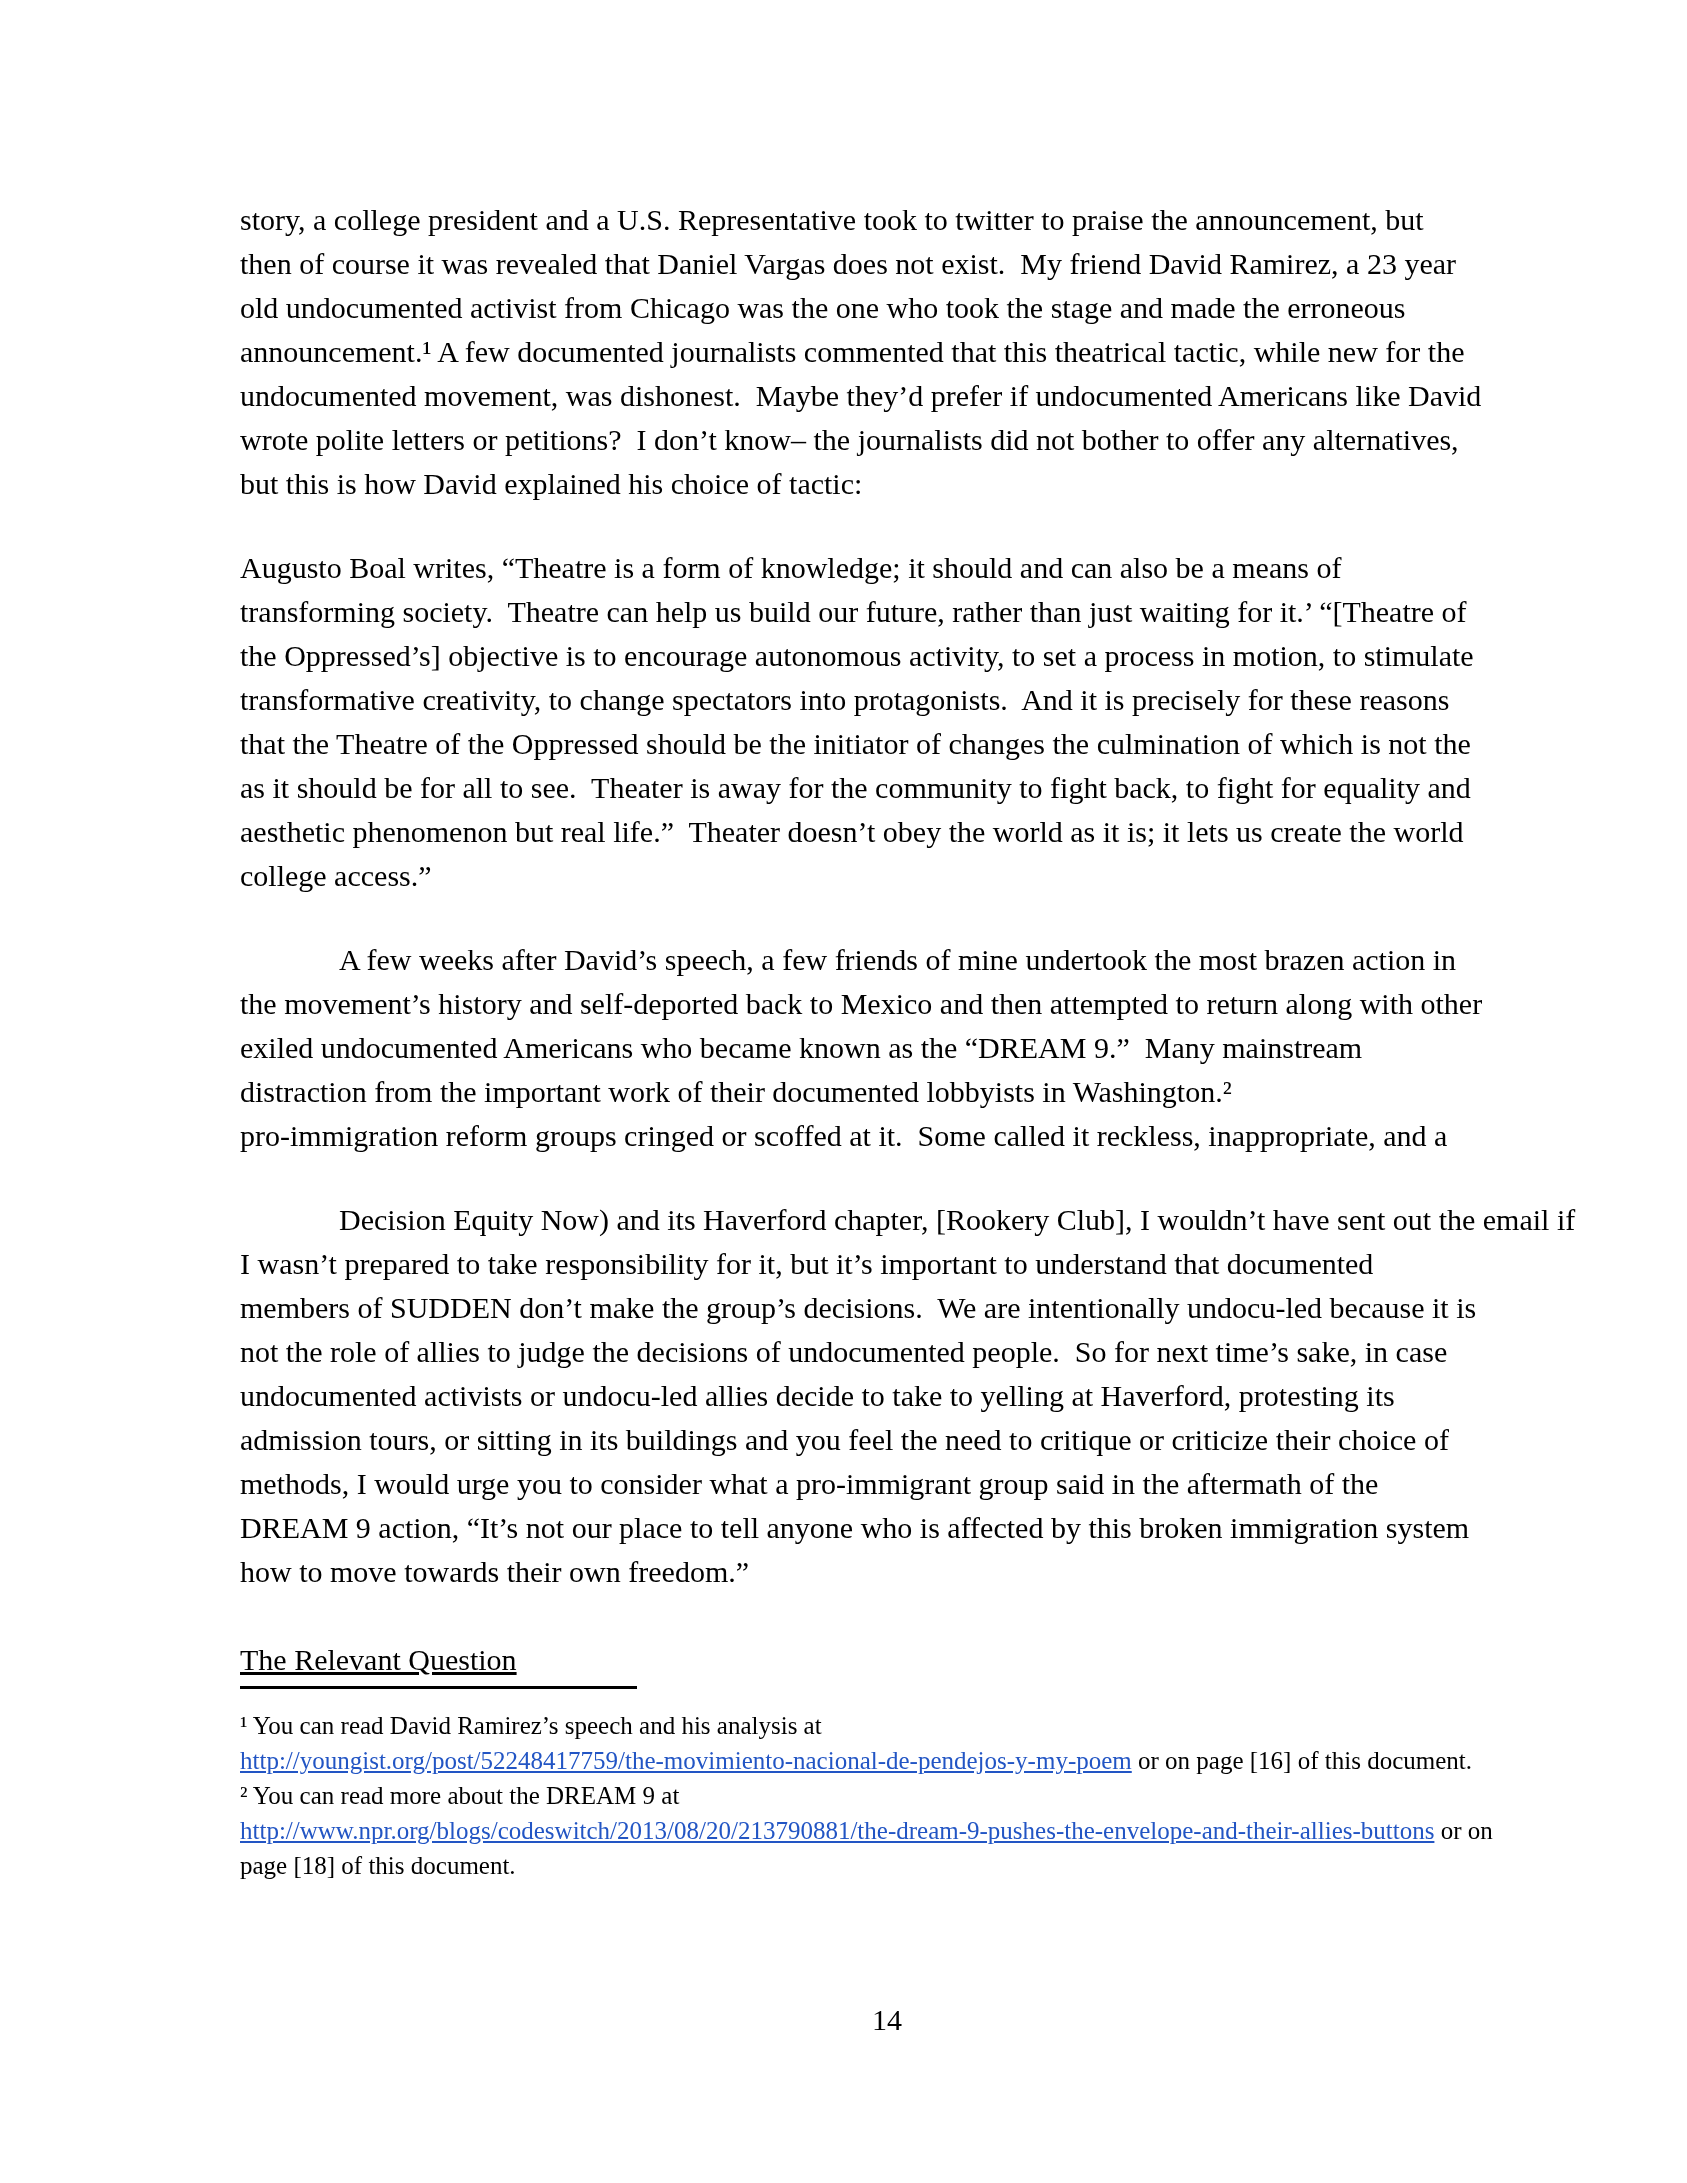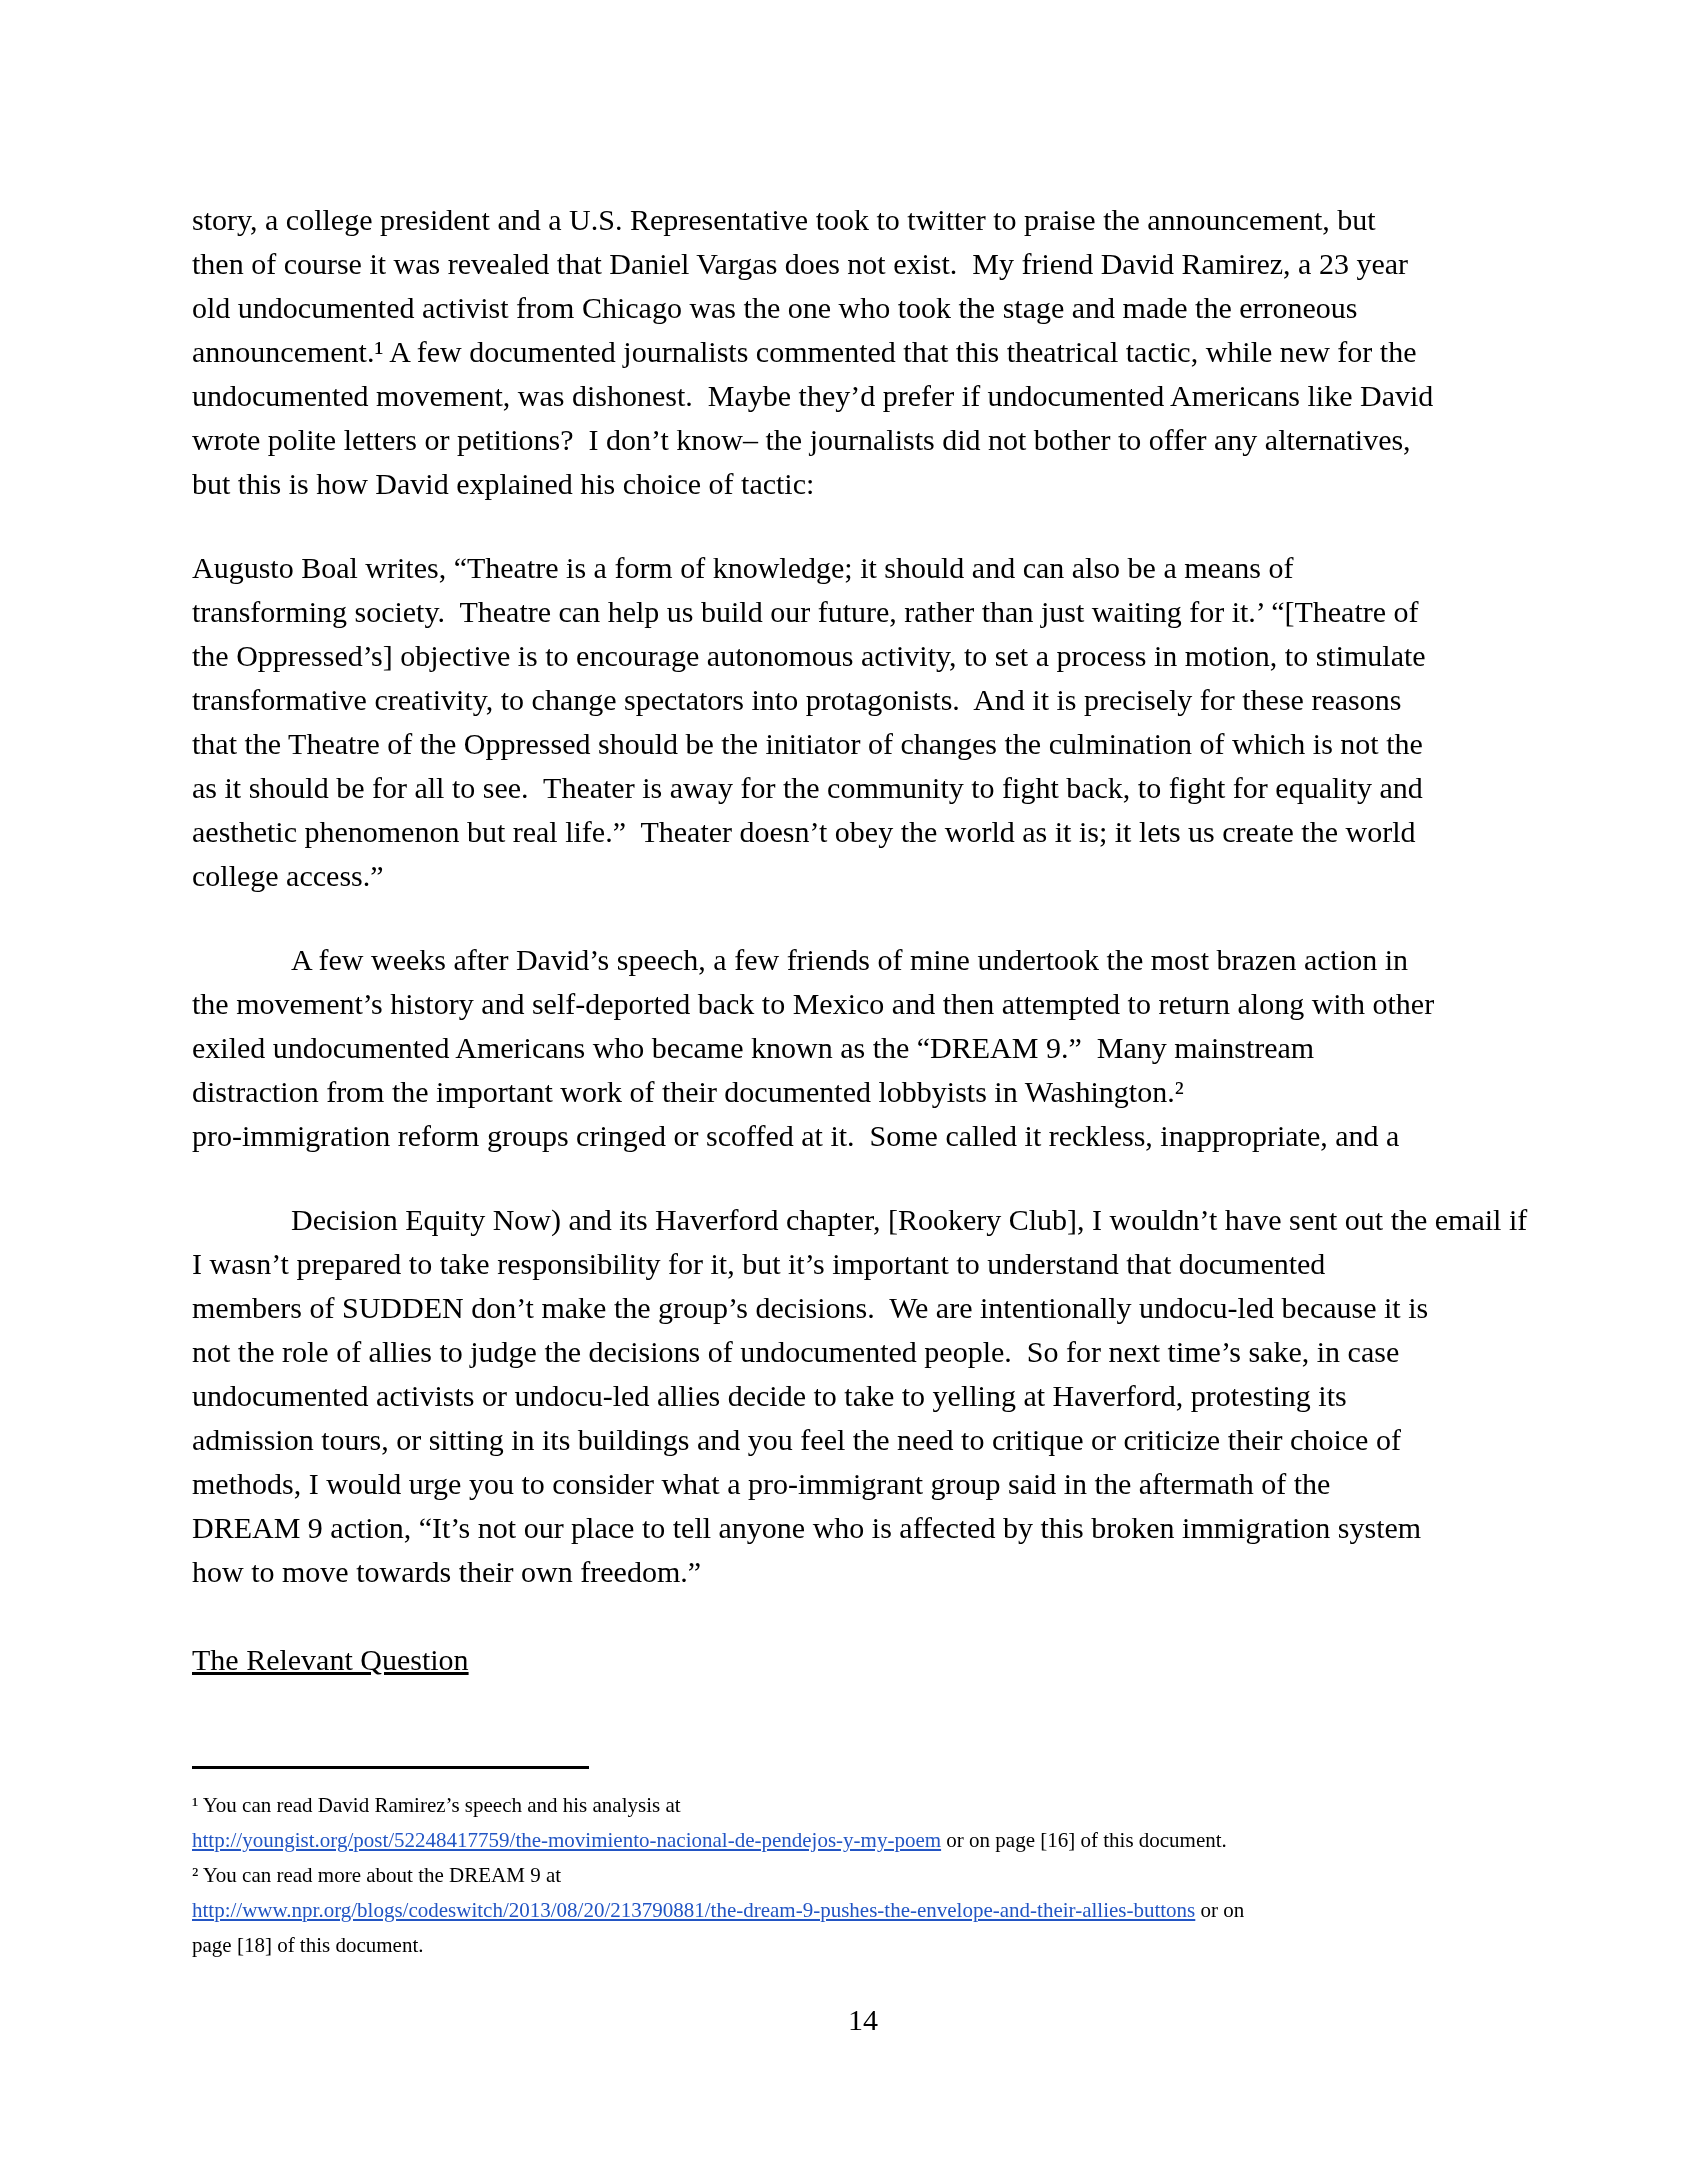--- a/index.html
+++ b/index.html
@@ -13,43 +13,44 @@
     height: 2183px;
     font-family: "Liberation Serif", "DejaVu Serif", serif;
     color: #000000;
     overflow: hidden;
   }
   .page {
     position: absolute;
     inset: 0;
     padding: 198px 185px 0 192px;
     box-sizing: border-box;
+    margin-left: 48px;
   }
   .body-text {
     font-size: 30px;
     line-height: 44px;
   }
   .para { margin: 0 0 40px 0; }
   .para .line {
     white-space: pre;
     height: 44px;
   }
   .para.indent .line:first-child { text-indent: 99px; }
   .section-heading {
     margin-top: 44px;
     font-size: 30px;
     line-height: 44px;
     text-decoration: underline;
   }
   .footnotes {
     position: absolute;
     left: 192px;
-    top: 1766px;
+    top: 1686px;
     width: 1310px;
-    font-size: 21px;
+    font-size: 25px;
     line-height: 35px;
   }
   .fn-separator {
     width: 397px;
     border: 0;
     border-top: 3.3px solid #000000;
     margin: 0 0 18.5px 0;
   }
   .fn-line { white-space: pre; }
   .link {

